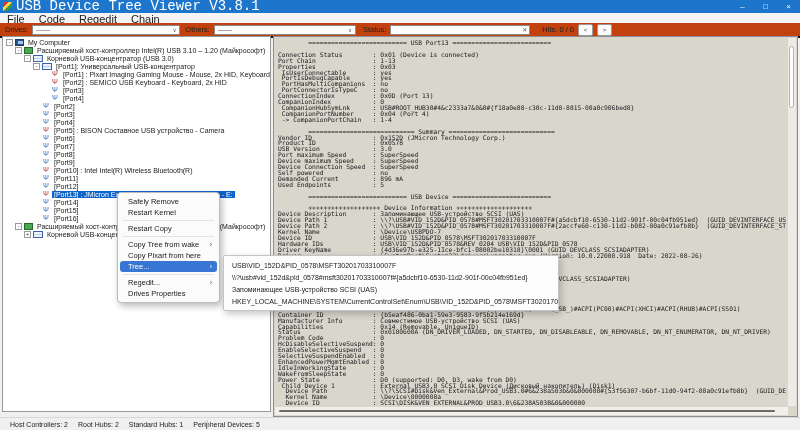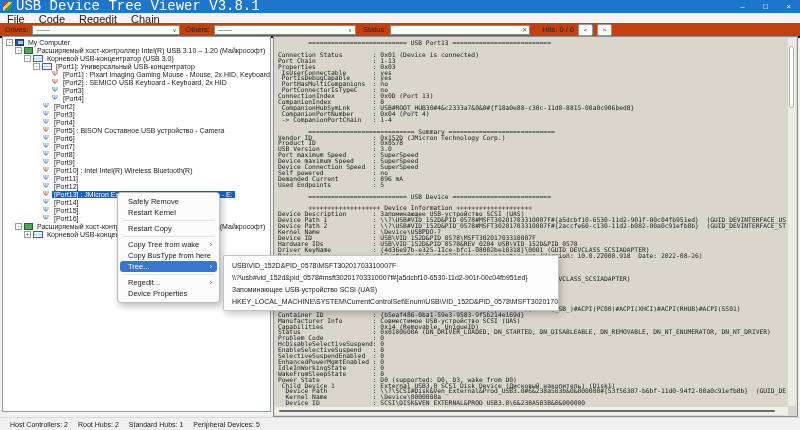--- a/index.html
+++ b/index.html
@@ -369,33 +369,33 @@
     <div class="menu-sep"></div>
     <div class="menu-item">
       <span>Restart Copy</span>
     </div>
     <div class="menu-sep"></div>
     <div class="menu-item">
       <span>Copy Tree from wake</span>
       <span class="arrow">›</span>
     </div>
     <div class="menu-item">
-      <span>Copy BusType from here</span>
+      <span>Copy Pixart from here</span>
     </div>
     <div class="menu-item hl">
       <span>Tree...</span>
       <span class="arrow">›</span>
     </div>
     <div class="menu-sep"></div>
     <div class="menu-item">
       <span>Regedit...</span>
       <span class="arrow">›</span>
     </div>
     <div class="menu-item">
-      <span>Device Properties</span>
+      <span>Drives Properties</span>
     </div>
   </div>
 
 <div class="ctx-sub" id="ctx-submenu">
     <div class="sub-item">USB\VID_152D&amp;PID_0578\MSFT30201703310007F</div>
     <div class="sub-item">\\?\usb#vid_152d&amp;pid_0578#msft30201703310007f#{a5dcbf10-6530-11d2-901f-00c04fb951ed}</div>
     <div class="sub-item">Запоминающее USB-устройство SCSI (UAS)</div>
     <div class="sub-item">HKEY_LOCAL_MACHINE\SYSTEM\CurrentControlSet\Enum\USB\VID_152D&amp;PID_0578\MSFT30201703310007F</div>
   </div>
 

